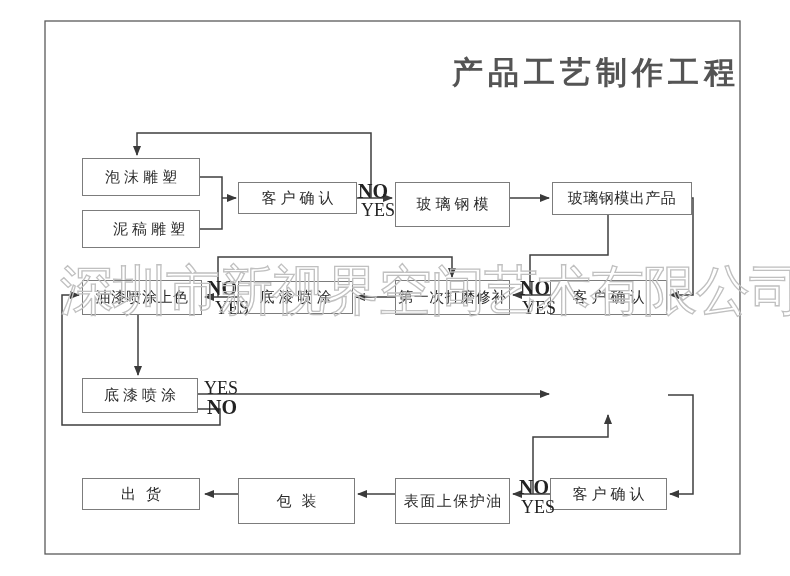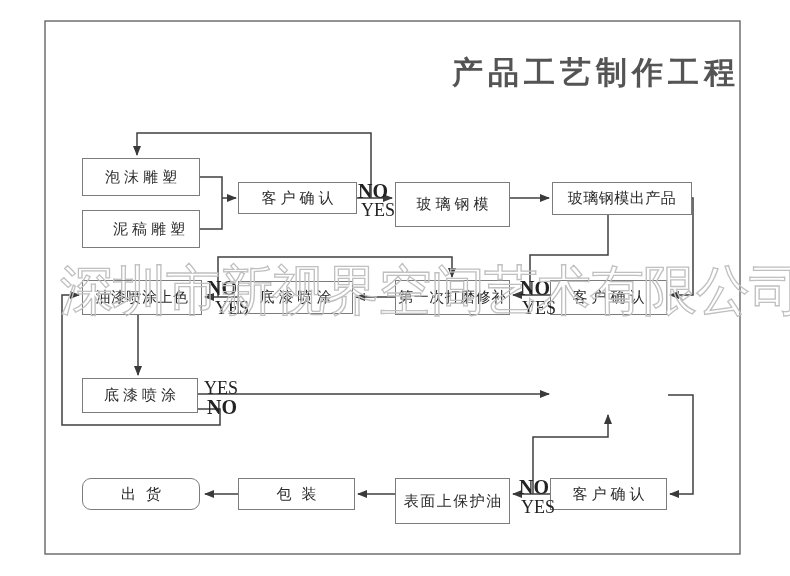--- a/index.html
+++ b/index.html
@@ -111,22 +111,22 @@
   <div class="node c4" style="left:395px;top:182px;width:115px;height:45px;">玻璃钢模</div>
   <div class="node c7" style="left:552px;top:182px;width:140px;height:33px;">玻璃钢模出产品</div>
 
   <div class="node c7" style="left:82px;top:280px;width:120px;height:35px;">油漆喷涂上色</div>
   <div class="node c4" style="left:238px;top:281px;width:115px;height:33px;">底漆喷涂</div>
   <div class="node c7" style="left:395px;top:280px;width:115px;height:35px;">第一次打磨修补</div>
   <div class="node c4" style="left:550px;top:280px;width:117px;height:35px;">客户确认</div>
 
   <div class="node c4" style="left:82px;top:378px;width:116px;height:35px;">底漆喷涂</div>
 
-  <div class="node c2" style="left:82px;top:478px;width:118px;height:32px;border-radius:9px;">出货</div>
-  <div class="node c2" style="left:238px;top:478px;width:117px;height:32px;">包装</div>
+  <div class="node c2" style="left:82px;top:478px;width:118px;height:32px;">出货</div>
+  <div class="node c2" style="left:238px;top:478px;width:117px;height:46px;">包装</div>
   <div class="node c6" style="left:395px;top:478px;width:115px;height:46px;">表面上保护油</div>
   <div class="node c4" style="left:550px;top:478px;width:117px;height:32px;">客户确认</div>
 
   <div class="blabel no" style="left:358px;top:181px;">NO</div>
   <div class="blabel yes" style="left:361px;top:201px;">YES</div>
 
   <div class="blabel no" style="left:520px;top:278px;">NO</div>
   <div class="blabel yes" style="left:522px;top:299px;">YES</div>
 
   <div class="blabel no" style="left:207px;top:278px;">NO</div>

